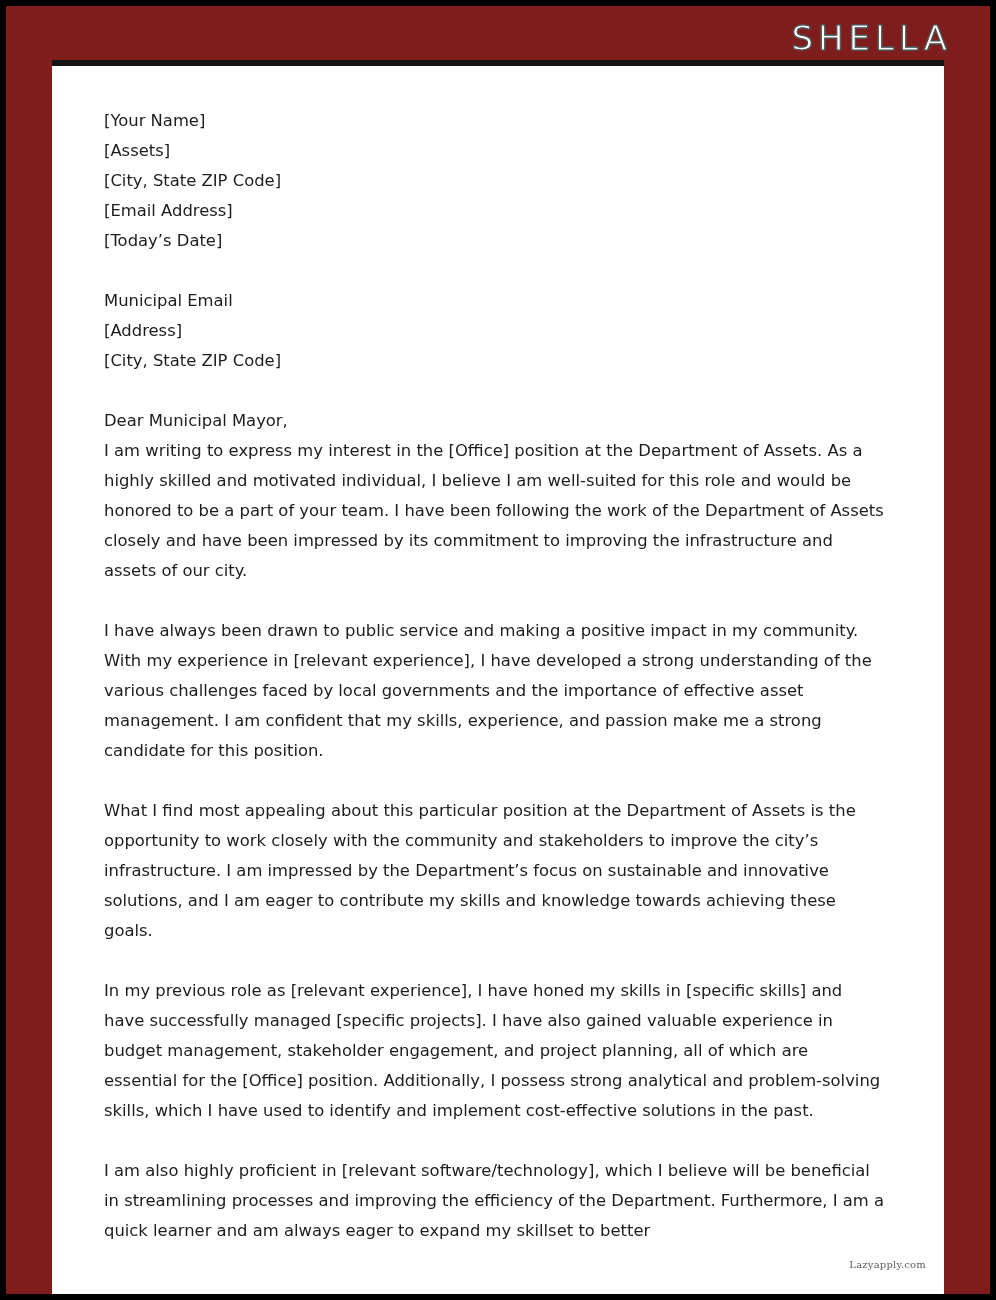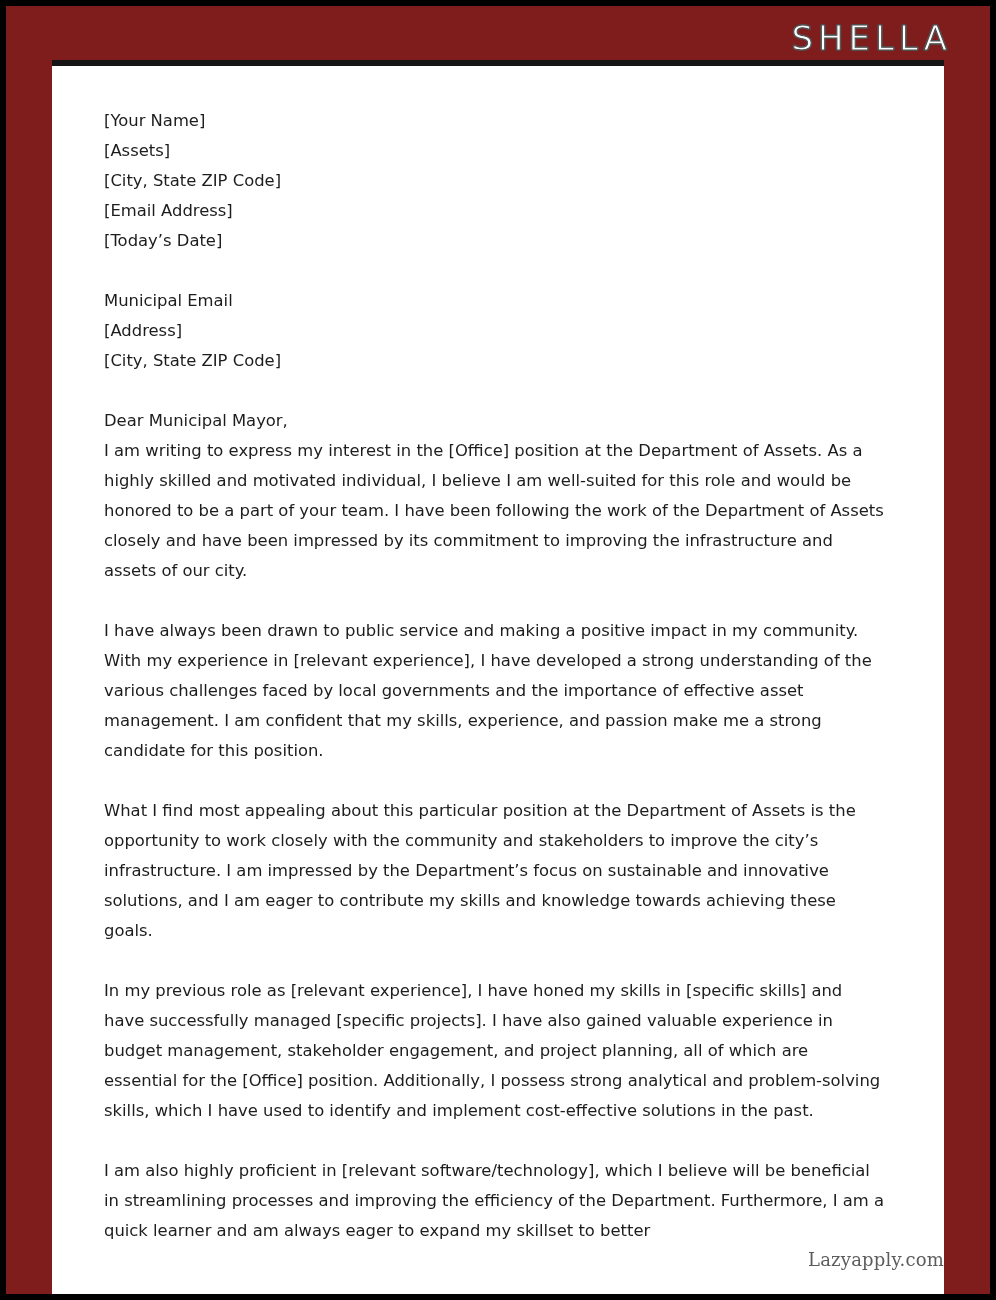--- a/index.html
+++ b/index.html
@@ -68,24 +68,24 @@
   .letter p {
     margin: 0 8px 30px 0;
   }
   .block {
     margin-bottom: 30px;
   }
   .salutation {
   }
   .watermark {
     position: absolute;
-    right: 0;
+    right: 18px;
     bottom: 36px;
     font-family: "DejaVu Serif", serif;
-    font-size: 18px;
+    font-size: 10px;
     color: #5c5c5c;
     letter-spacing: 0.2px;
   }
 </style>
 </head>
 <body>
 
 <div class="page">
 
   <div class="brand">SHELLA</div>

